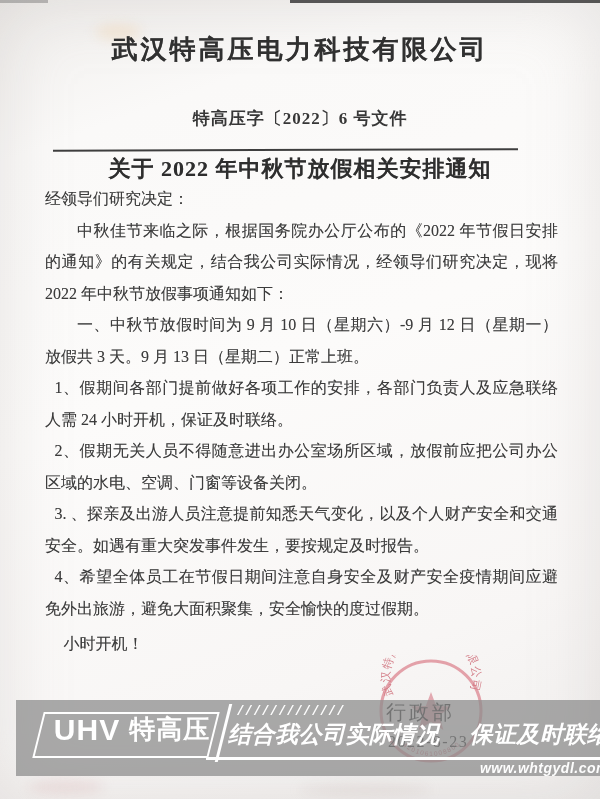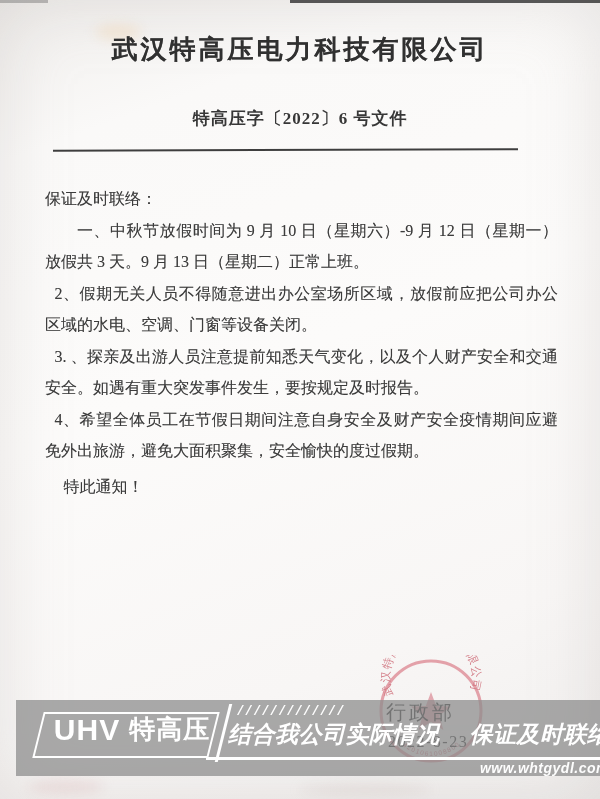--- a/index.html
+++ b/index.html
@@ -101,28 +101,31 @@
   <div class="top-line-left"></div>
   <div class="top-line-right"></div>
   <div class="smudge a"></div>
 
   <div class="company-title">武汉特高压电力科技有限公司</div>
 
   <div class="doc-number">特高压字〔2022〕6 号文件</div>
 
   <div class="divider"></div>
 
+  <div class="notice-title">关于 2022 年中秋节放假相关安排通知</div>
 
   <div class="body-text">
-    <p>保证及时联络：</p>
+    <p>经领导们研究决定：</p>
+    <p class="ind2">中秋佳节来临之际，根据国务院办公厅公布的《2022 年节假日安排的通知》的有关规定，结合我公司实际情况，经领导们研究决定，现将 2022 年中秋节放假事项通知如下：</p>
     <p class="ind2">一、中秋节放假时间为 9 月 10 日（星期六）-9 月 12 日（星期一）放假共 3 天。9 月 13 日（星期二）正常上班。</p>
+    <p class="ind1">1、假期间各部门提前做好各项工作的安排，各部门负责人及应急联络人需 24 小时开机，保证及时联络。</p>
     <p class="ind1">2、假期无关人员不得随意进出办公室场所区域，放假前应把公司办公区域的水电、空调、门窗等设备关闭。</p>
     <p class="ind1">3. 、探亲及出游人员注意提前知悉天气变化，以及个人财产安全和交通安全。如遇有重大突发事件发生，要按规定及时报告。</p>
     <p class="ind1">4、希望全体员工在节假日期间注意自身安全及财产安全疫情期间应避免外出旅游，避免大面积聚集，安全愉快的度过假期。</p>
-    <p class="closing">特此通知！</p>
+    <p class="closing">小时开机！</p>
   </div>
 
   <div class="stamp">
     <svg viewBox="0 0 110 112" width="110" height="112">
       <circle cx="55" cy="56" r="50" fill="none" stroke="#dd8a94" stroke-width="3" opacity="0.85"></circle>
       <path id="ringPath" d="M 17.4,39.5 A 41.5,41.5 0 1 1 92.6,39.5" fill="none"></path>
       <text font-size="11.5" fill="#ce6b77" letter-spacing="1" opacity="0.9" font-family="Liberation Serif, serif">
         <textPath href="#ringPath">武汉特高压电力科技有限公司</textPath>
       </text>
       <polygon points="55,37 60.17,50.88 74.97,51.51 63.37,60.72 67.34,74.99 55,66.8 42.66,74.99 46.63,60.72 35.03,51.51 49.83,50.88" fill="#db8e98" opacity="0.8"></polygon>

